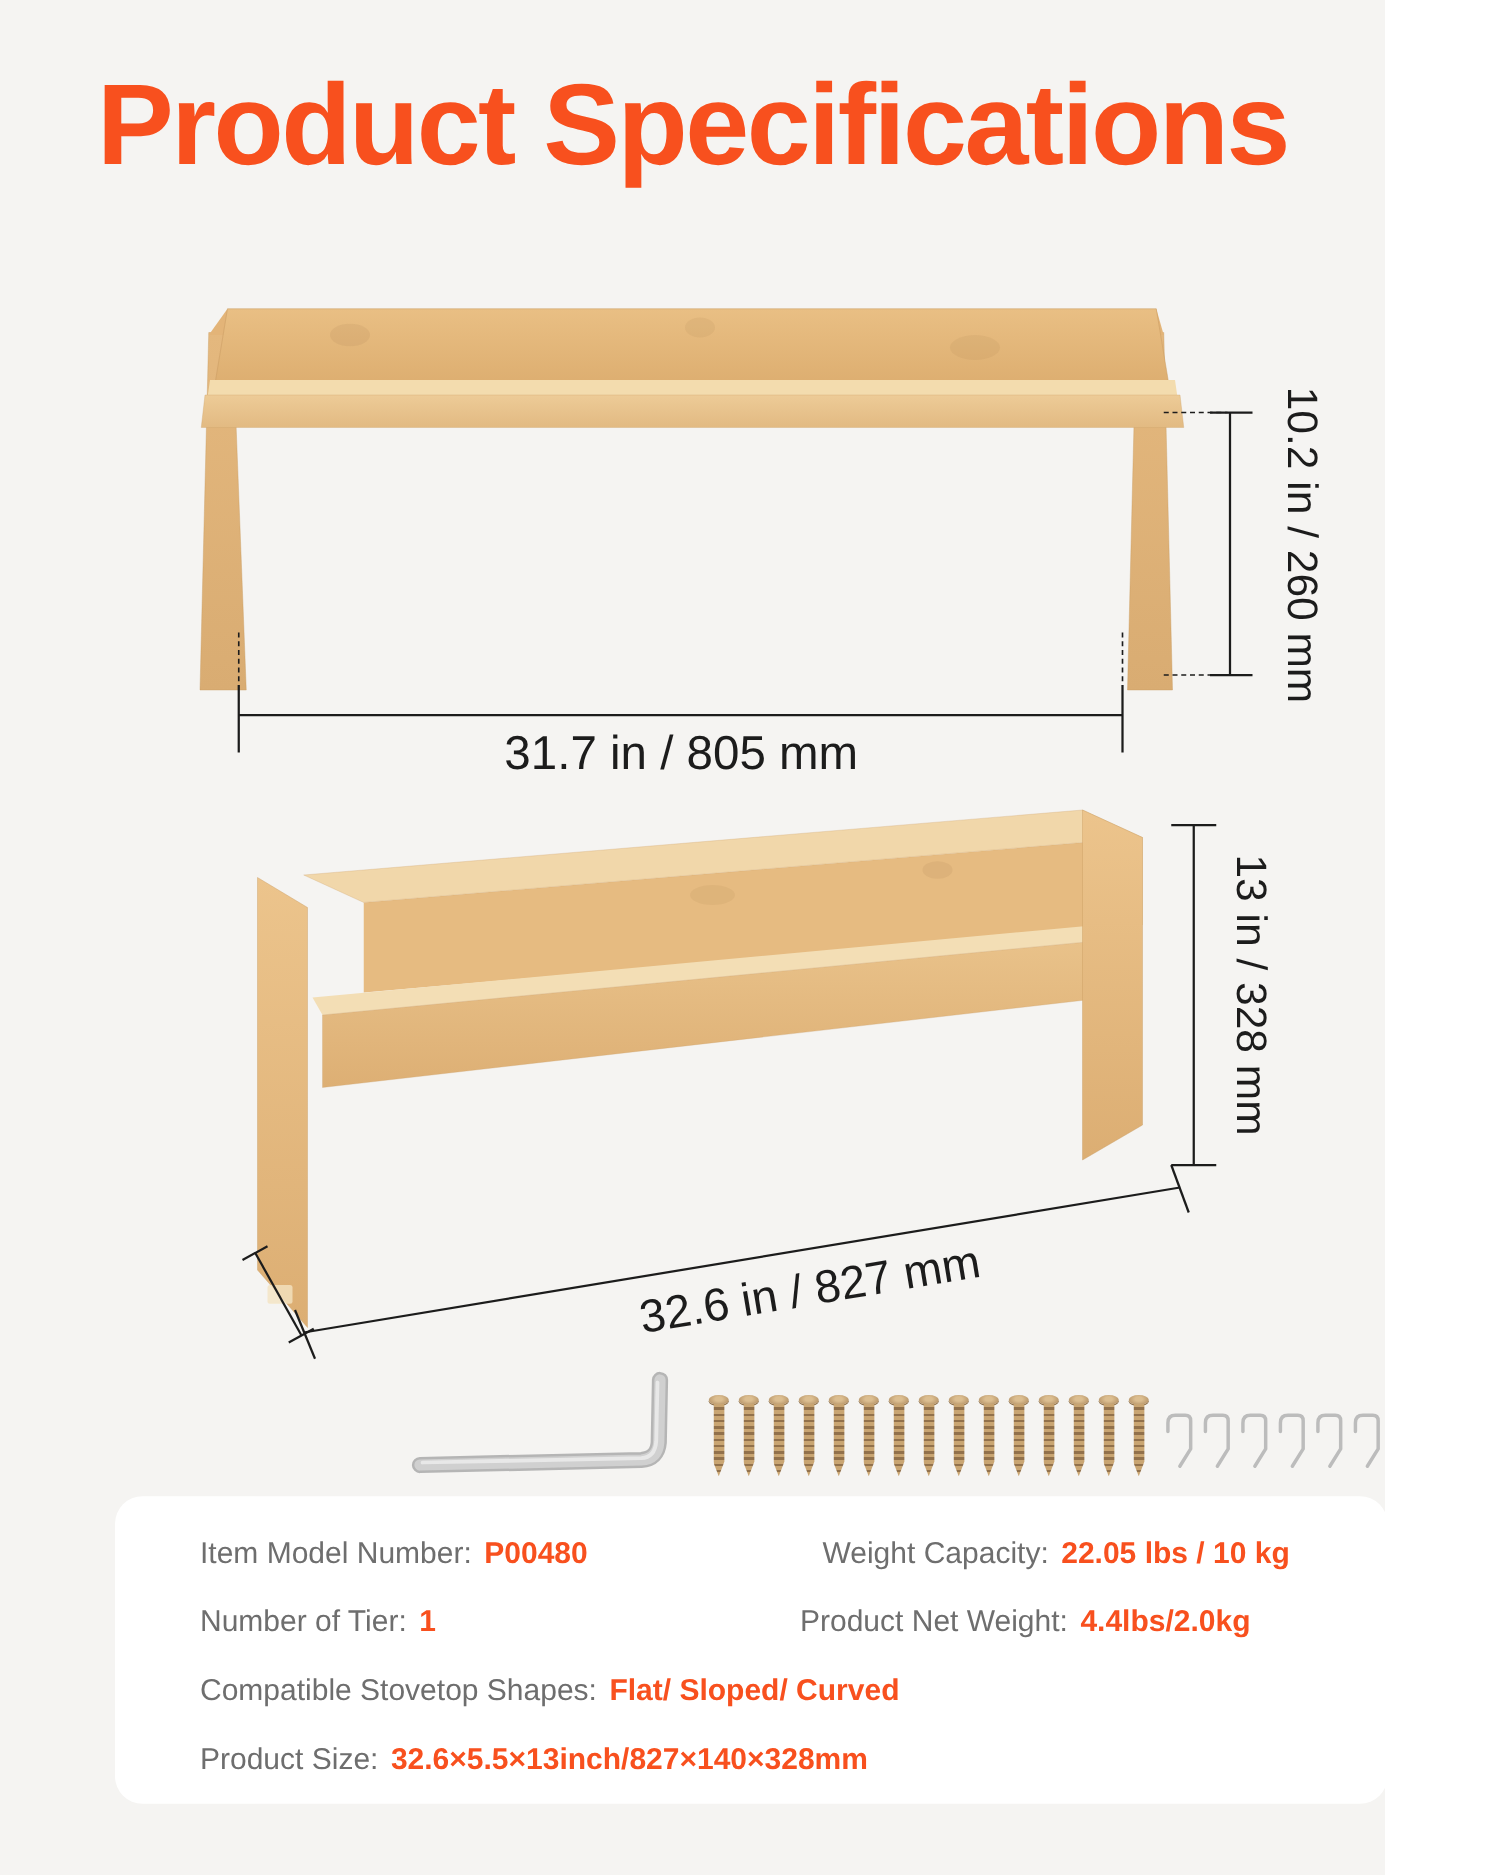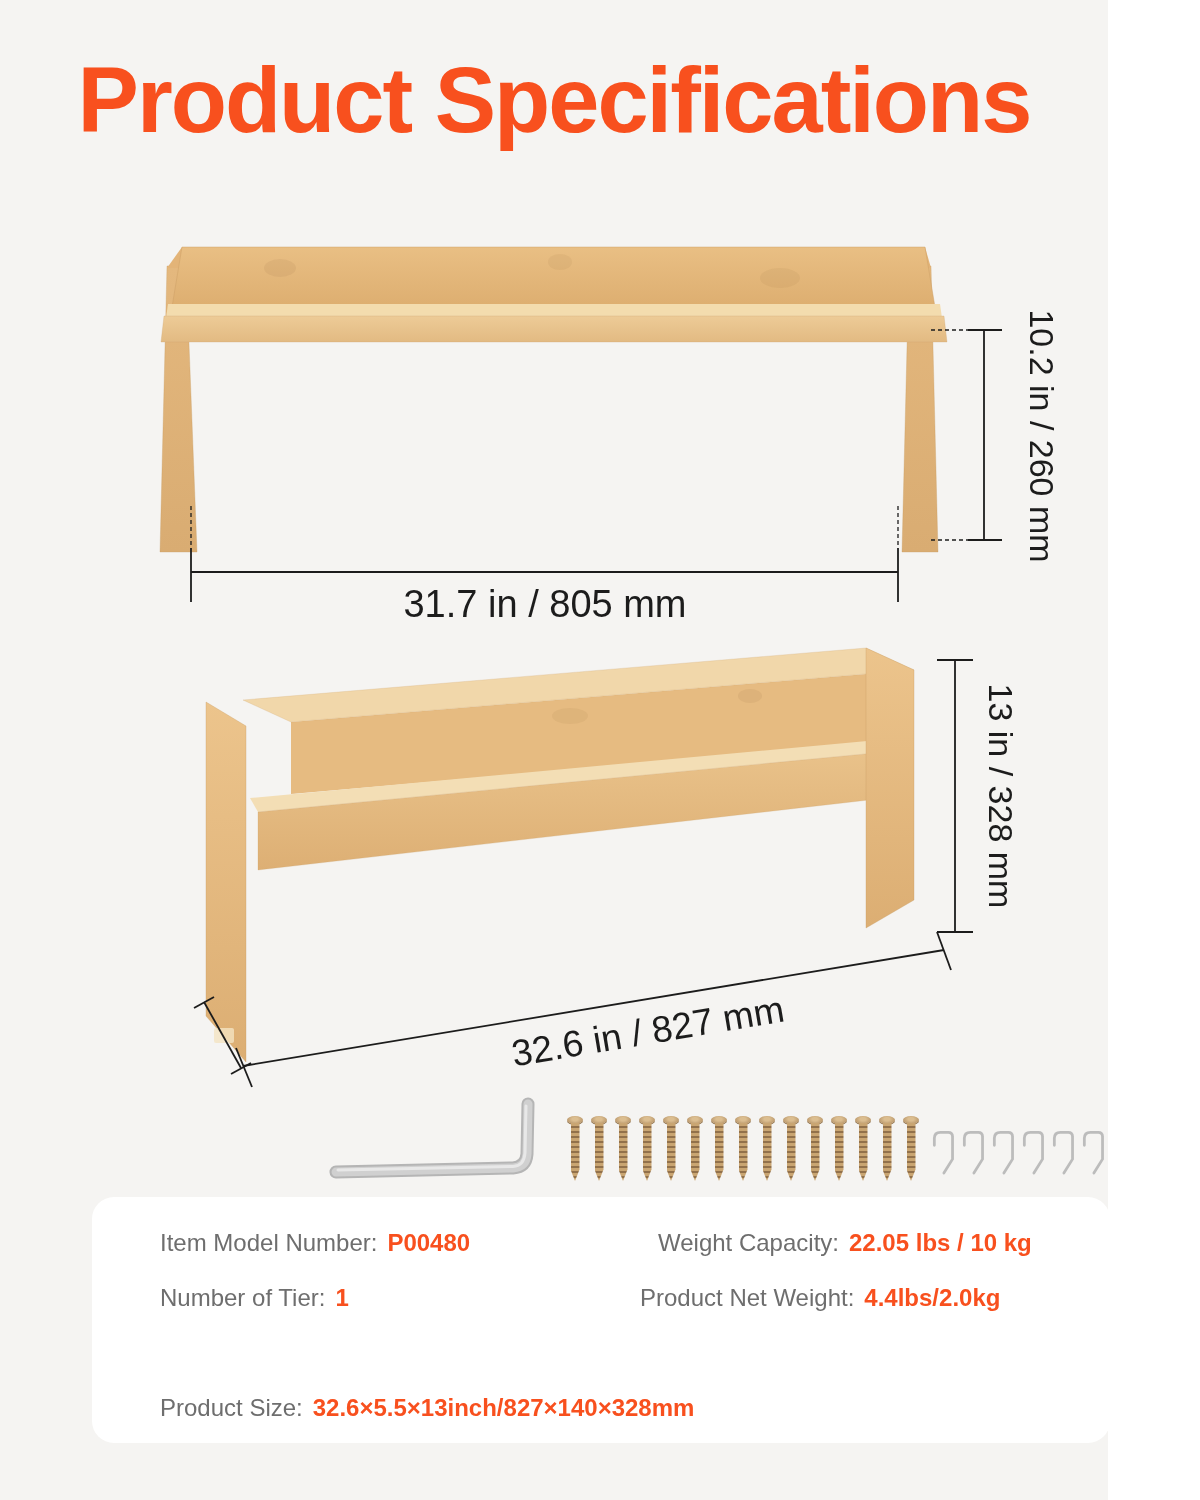--- a/index.html
+++ b/index.html
@@ -174,18 +174,21 @@
     </div>
     <div class="spec-item p12">
       <span class="spec-label">Weight Capacity:</span><span class="spec-value">22.05 lbs / 10 kg</span>
     </div>
     <div class="spec-item p21">
       <span class="spec-label">Number of Tier:</span><span class="spec-value">1</span>
     </div>
     <div class="spec-item p22">
       <span class="spec-label">Product Net Weight:</span><span class="spec-value">4.4lbs/2.0kg</span>
     </div>
+    <div class="spec-item p31">
+      <span class="spec-label">Compatible Stovetop Shapes:</span><span class="spec-value">Flat/ Sloped/ Curved</span>
+    </div>
     <div class="spec-item p41">
       <span class="spec-label">Product Size:</span><span class="spec-value">32.6×5.5×13inch/827×140×328mm</span>
     </div>
   </div>
 
 </div>
 
 </body></html>

